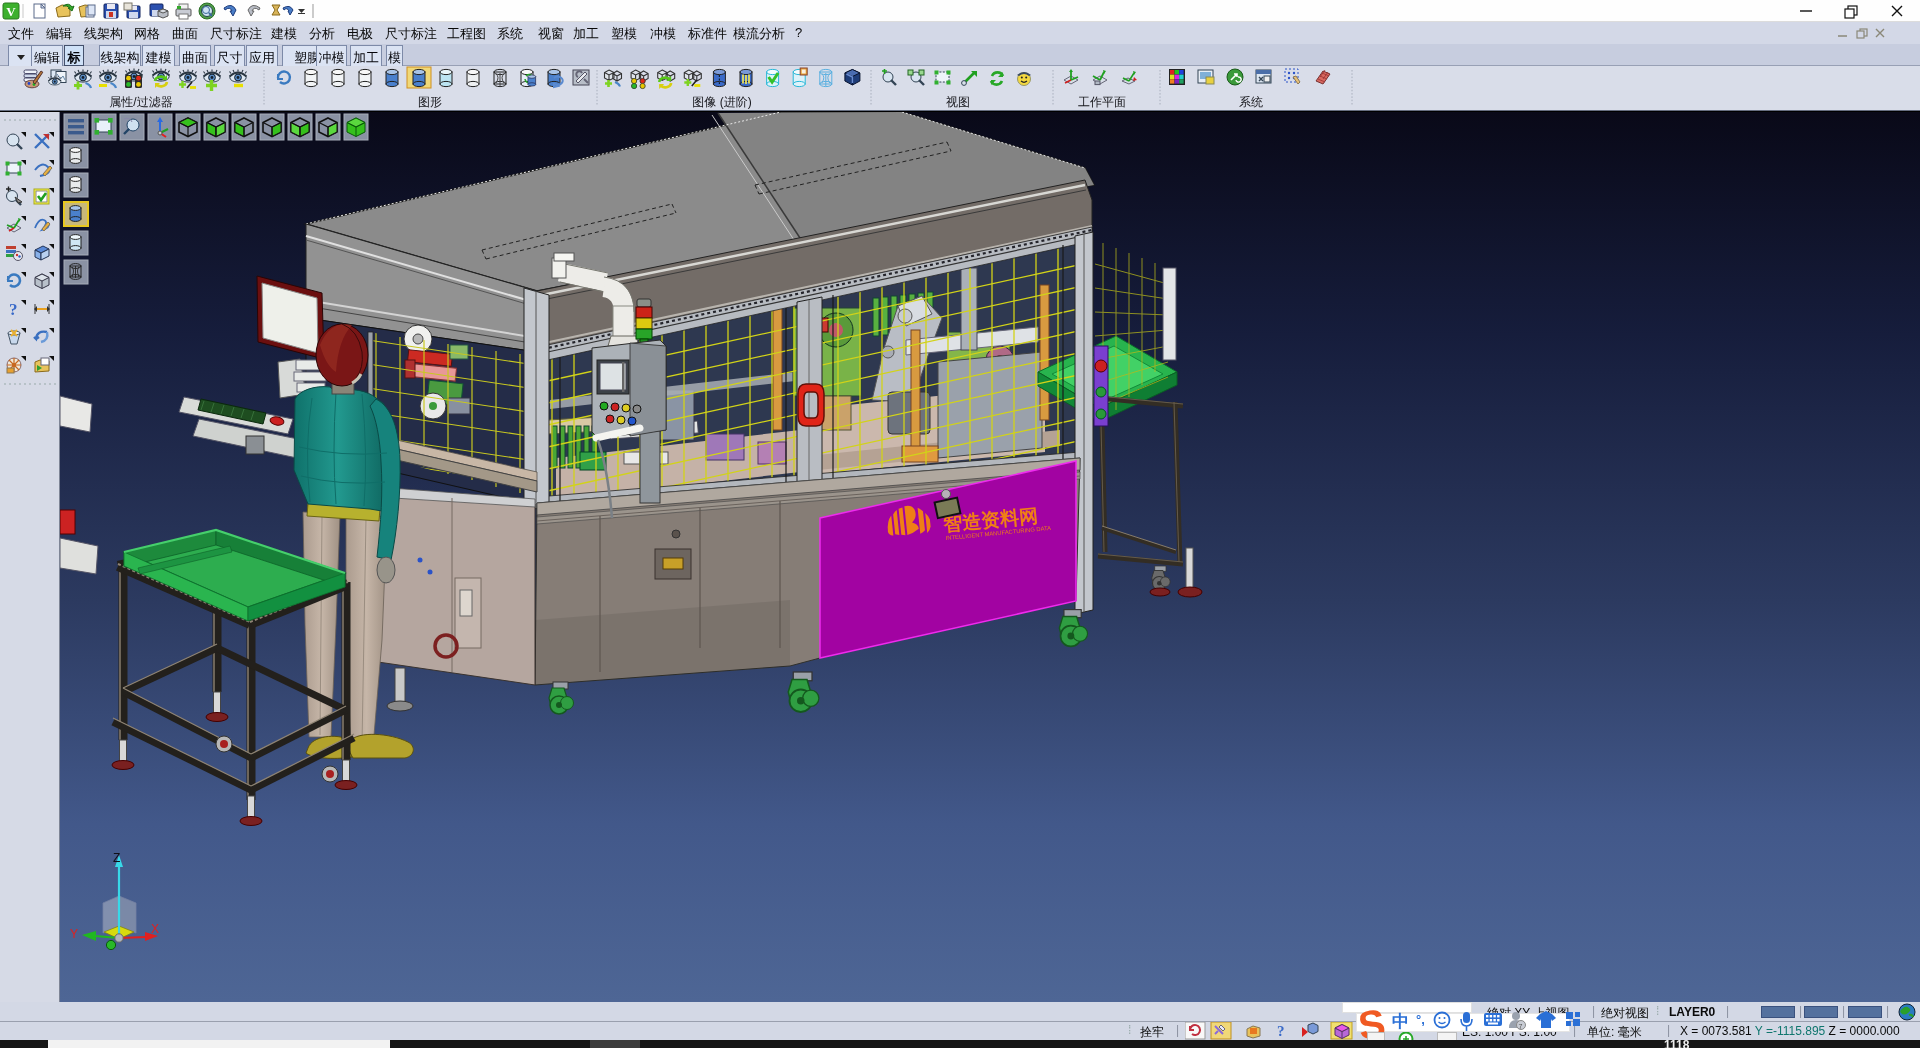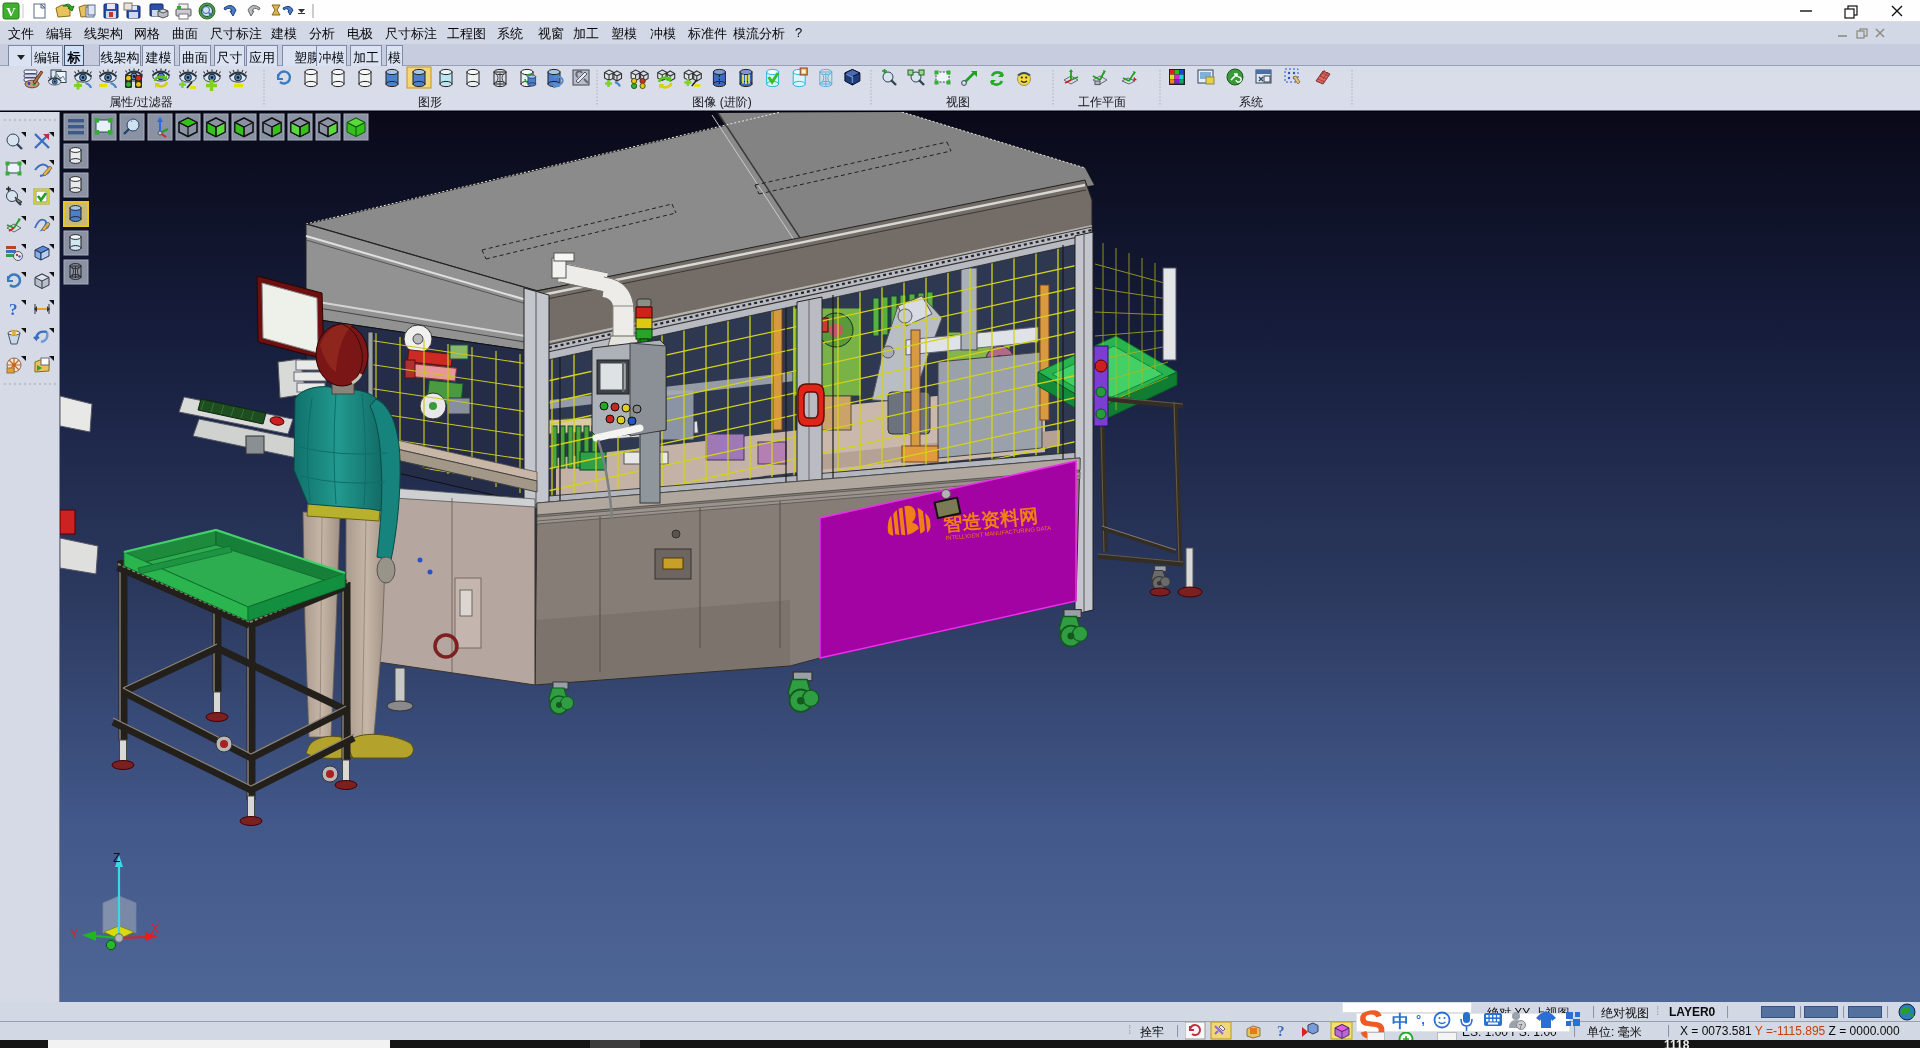--- a/index.html
+++ b/index.html
@@ -1200,21 +1200,21 @@
         <path d="M2 5 l7 -3.5 7 3.5 v7 l-7 3.5 -7 -3.5z" fill="#b868d8" stroke="#536"></path>
         <path d="M2 5 l7 3.5 7 -3.5" fill="none" stroke="#536"></path>
         <path d="M9 8.5 v7" stroke="#536"></path>
         <path d="M2 5 l7 -3.5 7 3.5 -7 3.5z" fill="#e858e8" stroke="#536"></path>
       </g>
     </svg>
     <span class="s" style="left:1462px;top:3px">ES: 1.00 FS: 1.00</span>
     <span class="s" style="left:1573px;top:1px;color:#8a90a0">|</span>
     <span class="s" style="left:1587px;top:2px">单位: 毫米</span>
     <span class="s" style="left:1667px;top:1px;color:#8a90a0">|</span>
-    <span class="s" style="left:1680px;top:2px">X = 0073.581 <span style="color:#c2410c">Y =-1115.895</span> Z = 0000.000</span>
+    <span class="s" style="left:1680px;top:2px">X = 0073.581 <span style="color:#0f766e">Y =-1115.895</span> Z = 0000.000</span>
   </div>
 <div class="abs" style="left:1342px;top:1002px;width:130px;height:11px;background:#fff;border:1px solid #e0e0e0"></div>
 <div class="abs" style="left:1356px;top:1013px;width:214px;height:19px;background:#fff;border:1px solid #e4e4e4"></div>
 <svg class="abs" style="left:1344px;top:1002px" width="240" height="44" viewBox="0 0 240 44">
     <text x="14" y="36" font-size="40" font-weight="bold" fill="#f05a23" font-family="Liberation Sans" transform="rotate(-8 30 20)">S</text>
     <text x="48" y="25" font-size="17" font-weight="bold" fill="#2a6fd6">中</text>
     <text x="72" y="22" font-size="13" font-weight="bold" fill="#2a6fd6">°,</text>
     <circle cx="98" cy="18" r="7.5" fill="none" stroke="#2a6fd6" stroke-width="1.8"></circle>
     <circle cx="95.5" cy="16" r="1" fill="#2a6fd6"></circle>
     <circle cx="100.5" cy="16" r="1" fill="#2a6fd6"></circle>

